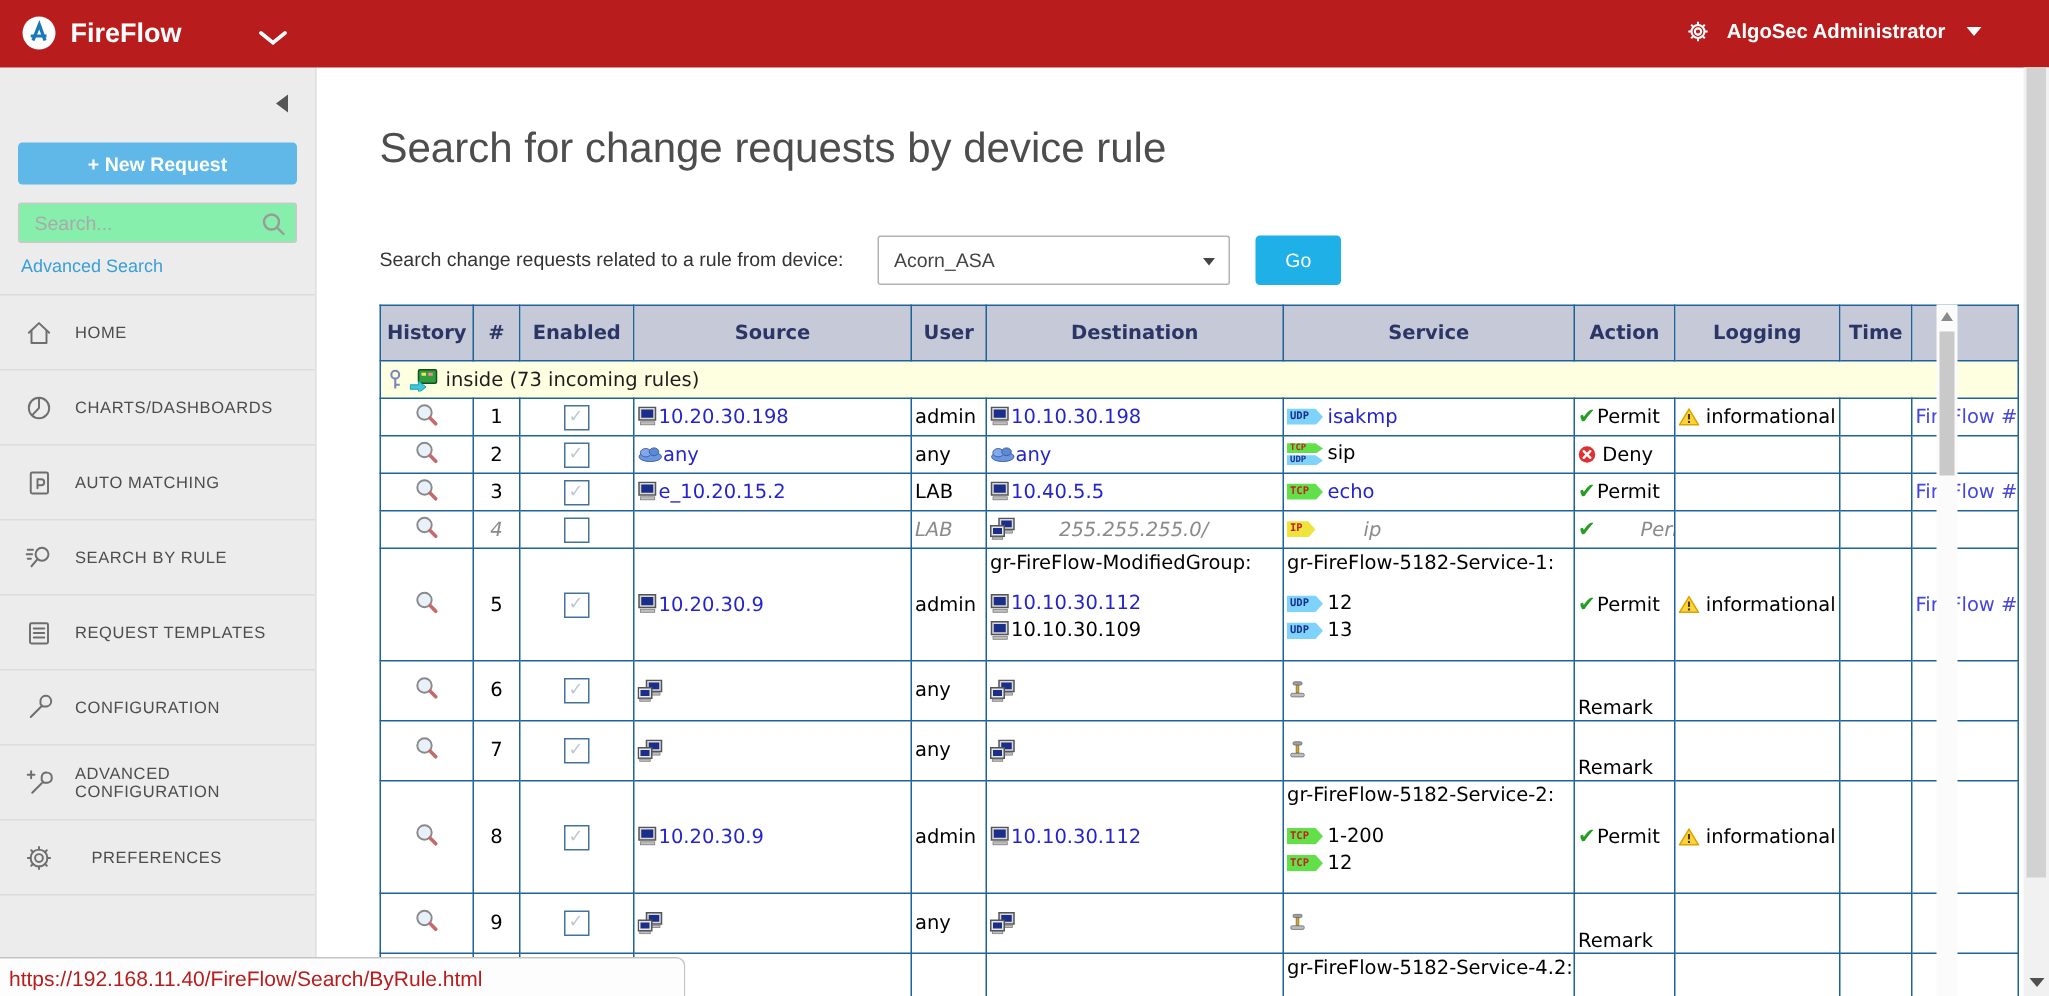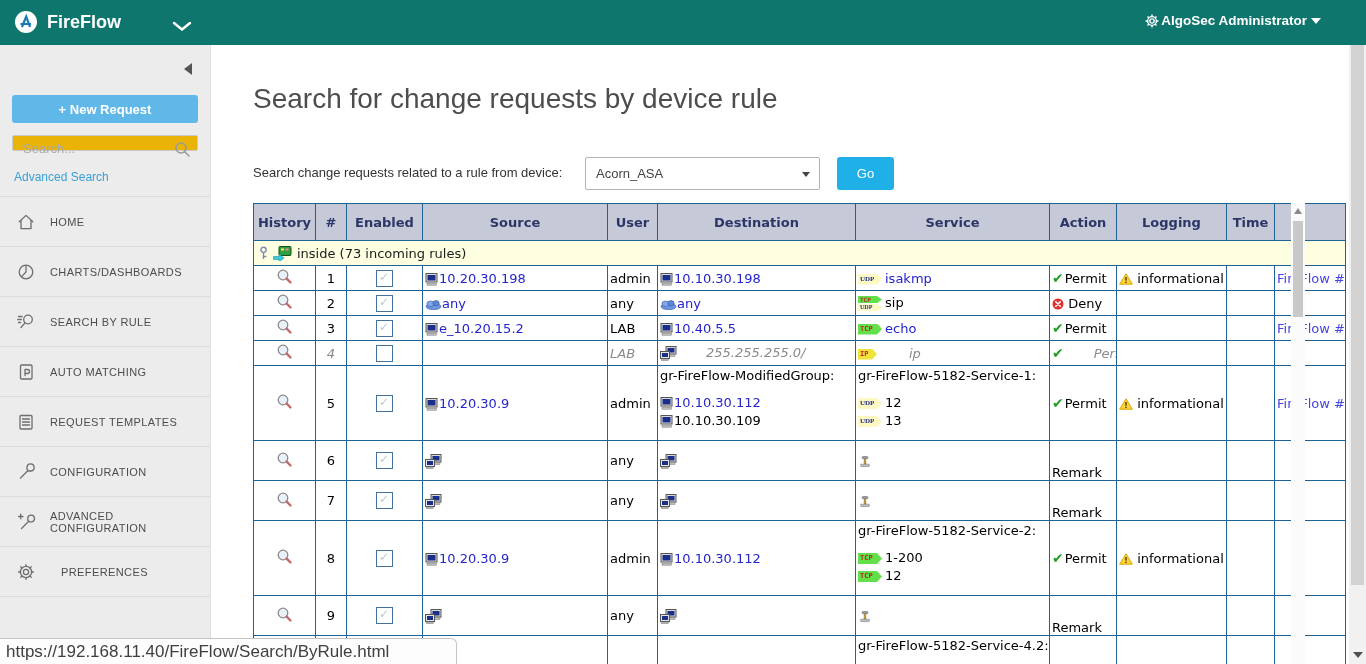--- a/index.html
+++ b/index.html
@@ -1,35 +1,35 @@
 <!DOCTYPE html>
 <html><head>
 <meta charset="utf-8">
 <style>
   html,body{margin:0;padding:0;width:1366px;height:664px;overflow:hidden;background:#fff;
     font-family:"Liberation Sans",sans-serif;}
   
-  .topbar{position:absolute;left:0;top:0;width:1366px;height:45px;background:#0f766e;z-index:5;}
+  .topbar{position:absolute;left:0;top:0;width:1366px;height:45px;background:#b91c1c;z-index:5;}
   .brand{position:absolute;left:14px;top:10px;display:flex;align-items:center;gap:9px;color:#fff;
     font-size:18px;font-weight:bold;}
   .logo-circle{width:24px;height:24px;}
   .top-chevron{position:absolute;left:172px;top:17px;cursor:pointer;}
   .usermenu{position:absolute;right:45px;top:13px;color:#fff;font-size:13.5px;font-weight:bold;
-    display:flex;align-items:center;gap:2px;cursor:pointer;}
+    display:flex;align-items:center;gap:12px;cursor:pointer;}
   .caret-down-w{width:0;height:0;border-left:5px solid transparent;border-right:5px solid transparent;
     border-top:6px solid #fff;margin-left:2px;}
   
   .sidebar{position:absolute;left:0;top:45px;width:210px;height:619px;background:#ececec;
     border-right:1px solid #e0e0e0;z-index:4;}
   .collapse-arrow{position:absolute;right:18px;top:18px;width:0;height:0;border-top:6px solid transparent;
     border-bottom:6px solid transparent;border-right:8px solid #555;cursor:pointer;}
   .new-request{position:absolute;left:12px;top:50px;width:186px;height:28px;background:#5fb8e8;
     border:none;border-radius:3px;color:#fff;font-weight:bold;font-size:13px;cursor:pointer;
     font-family:"Liberation Sans",sans-serif;}
-  .side-search{position:absolute;left:12px;top:90px;width:186px;height:16px;background:#eab308;
+  .side-search{position:absolute;left:12px;top:90px;width:186px;height:27px;background:#86efac;
     border:1px solid #c9c9c9;border-radius:2px;box-sizing:border-box;}
   .side-search input{position:absolute;left:8px;top:4px;width:150px;border:none;outline:none;
     font-size:13px;color:#555;background:transparent;font-family:"Liberation Sans",sans-serif;}
   .side-search input::placeholder{color:#aaa;}
   .side-search .ci{position:absolute;right:6px;top:5px;}
   .adv-search{position:absolute;left:14px;top:125px;color:#3a9fd8;font-size:12px;cursor:pointer;}
   .side-menu{position:absolute;left:0;top:151px;width:210px;}
   .side-item{height:49px;border-top:1px solid #dcdcdc;display:flex;align-items:center;gap:14px;
     padding-left:16px;cursor:pointer;}
   .side-item:last-child{border-bottom:1px solid #dcdcdc;gap:25px;}
@@ -65,39 +65,39 @@
   .cbx.on::after{content:"\2713";position:absolute;left:2px;top:-1px;font-size:12px;color:#bcc8d2;}
   .ci{display:inline-block;vertical-align:middle;line-height:0;}
   .ent{white-space:nowrap;}
   .svc-group{margin:2px 0 12px 0;white-space:nowrap;}
   .svc-item{margin:3px 0;white-space:nowrap;}
   .permit-check{color:#259d25;font-size:14px;margin-right:1px;}
   .ptag{display:inline-block;min-width:17px;padding:0 5px 0 2px;height:11px;line-height:11px;
     font-size:7px;font-weight:bold;font-family:"DejaVu Sans Mono",monospace;text-align:left;
     clip-path:polygon(0 0,calc(100% - 5px) 0,100% 50%,calc(100% - 5px) 100%,0 100%);
     margin-right:3px;vertical-align:middle;}
-  .ptag-udp{background:#fef9c3;color:#1b2f8a;font-family:Liberation Serif, serif;}
+  .ptag-udp{background:#7dd3fc;color:#1b2f8a;}
   .ptag-tcp{background:#62e04a;color:#c42222;}
   .ptag-ip{background:#efe43c;color:#c42222;min-width:12px;}
   .ptag2{display:inline-flex;flex-direction:column;gap:1px;margin-right:3px;vertical-align:middle;}
   .ptag2 .ptag{height:7px;line-height:7px;font-size:6px;margin:0;}
   
   .inner-sb{position:absolute;left:1080px;top:158px;width:14px;height:461px;background:#fbfbfb;}
   .inner-sb .up{position:absolute;left:3px;top:5px;width:0;height:0;border-left:4px solid transparent;
     border-right:4px solid transparent;border-bottom:6px solid #8a8a8a;cursor:pointer;}
   .inner-sb .thumb{position:absolute;left:2px;top:18px;width:10px;height:96px;background:#c9c9c9;cursor:pointer;}
   .page-sb{position:absolute;right:0;top:45px;width:17px;height:619px;background:#f1f1f1;z-index:6;}
   .page-sb .thumb{position:absolute;left:2px;top:0;width:13px;height:540px;background:#d2d2d2;cursor:pointer;}
   .page-sb .down{position:absolute;left:4px;bottom:6px;width:0;height:0;border-left:5px solid transparent;
     border-right:5px solid transparent;border-top:6px solid #505050;cursor:pointer;}
   
   .statusbar{position:absolute;left:0;bottom:0;width:456px;height:25px;background:#fdfdfd;
     border:1px solid #c4c4c4;border-left:none;border-bottom:none;border-top-right-radius:6px;
     z-index:20;display:flex;align-items:center;}
-  .statusbar span{font-size:17px;color:#404040;padding-left:6px;white-space:nowrap;overflow:hidden;}
+  .statusbar span{font-size:14px;color:#b91c1c;padding-left:6px;white-space:nowrap;overflow:hidden;}
 </style>
 </head>
 <body>
 
 <div class="topbar">
   <div class="brand">
     <span class="ci logo-circle">
       <svg width="24" height="24" viewBox="0 0 24 24">
           <circle cx="12" cy="12" r="11" fill="#fff"></circle>
       <path d="M8 17 L12.2 6.5 L16 17" fill="none" stroke="#1779b8" stroke-width="2.2"></path>
@@ -147,34 +147,34 @@
       </div>
       <div class="side-item">
         <span class="ci"><svg width="20" height="20" viewBox="0 0 20 20" stroke="#6e6e6e" stroke-width="1.3" fill="none" stroke-linecap="round" stroke-linejoin="round">
             <circle cx="10" cy="10" r="6.8"></circle>
             <path d="M10 10 V3.8 M10 10 L5.8 14.4"></path>
           </svg></span>
         <span class="label">CHARTS/DASHBOARDS</span>
       </div>
       <div class="side-item">
         <span class="ci"><svg width="20" height="20" viewBox="0 0 20 20" stroke="#6e6e6e" stroke-width="1.3" fill="none" stroke-linecap="round" stroke-linejoin="round">
+            <rect x="4.5" y="3" width="11.5" height="14" rx="1"></rect>
+            <path d="M9 7.5 V13.5 M9 7.5 h2.5 a2 2 0 0 1 0 4 h-2.5"></path>
+          </svg></span>
+        <span class="label">AUTO MATCHING</span>
+      </div>
+      <div class="side-item">
+        <span class="ci"><svg width="20" height="20" viewBox="0 0 20 20" stroke="#6e6e6e" stroke-width="1.3" fill="none" stroke-linecap="round" stroke-linejoin="round">
             <circle cx="12" cy="7.5" r="4.3"></circle>
             <line x1="9" y1="10.8" x2="5" y2="15.5"></line>
             <line x1="2.5" y1="4.5" x2="6" y2="4.5"></line>
             <line x1="1.8" y1="7.5" x2="5.4" y2="7.5"></line>
             <line x1="2.5" y1="10.5" x2="4.6" y2="10.5"></line>
           </svg></span>
         <span class="label">SEARCH BY RULE</span>
-      </div>
-      <div class="side-item">
-        <span class="ci"><svg width="20" height="20" viewBox="0 0 20 20" stroke="#6e6e6e" stroke-width="1.3" fill="none" stroke-linecap="round" stroke-linejoin="round">
-            <rect x="4.5" y="3" width="11.5" height="14" rx="1"></rect>
-            <path d="M9 7.5 V13.5 M9 7.5 h2.5 a2 2 0 0 1 0 4 h-2.5"></path>
-          </svg></span>
-        <span class="label">AUTO MATCHING</span>
       </div>
       <div class="side-item">
         <span class="ci"><svg width="20" height="20" viewBox="0 0 20 20" stroke="#6e6e6e" stroke-width="1.3" fill="none" stroke-linecap="round" stroke-linejoin="round">
             <rect x="4" y="3.5" width="12" height="13.5" rx="1"></rect>
             <line x1="6.5" y1="7" x2="13.5" y2="7"></line>
             <line x1="6.5" y1="10" x2="13.5" y2="10"></line>
             <line x1="6.5" y1="13" x2="13.5" y2="13"></line>
           </svg></span>
         <span class="label">REQUEST TEMPLATES</span>
       </div>

